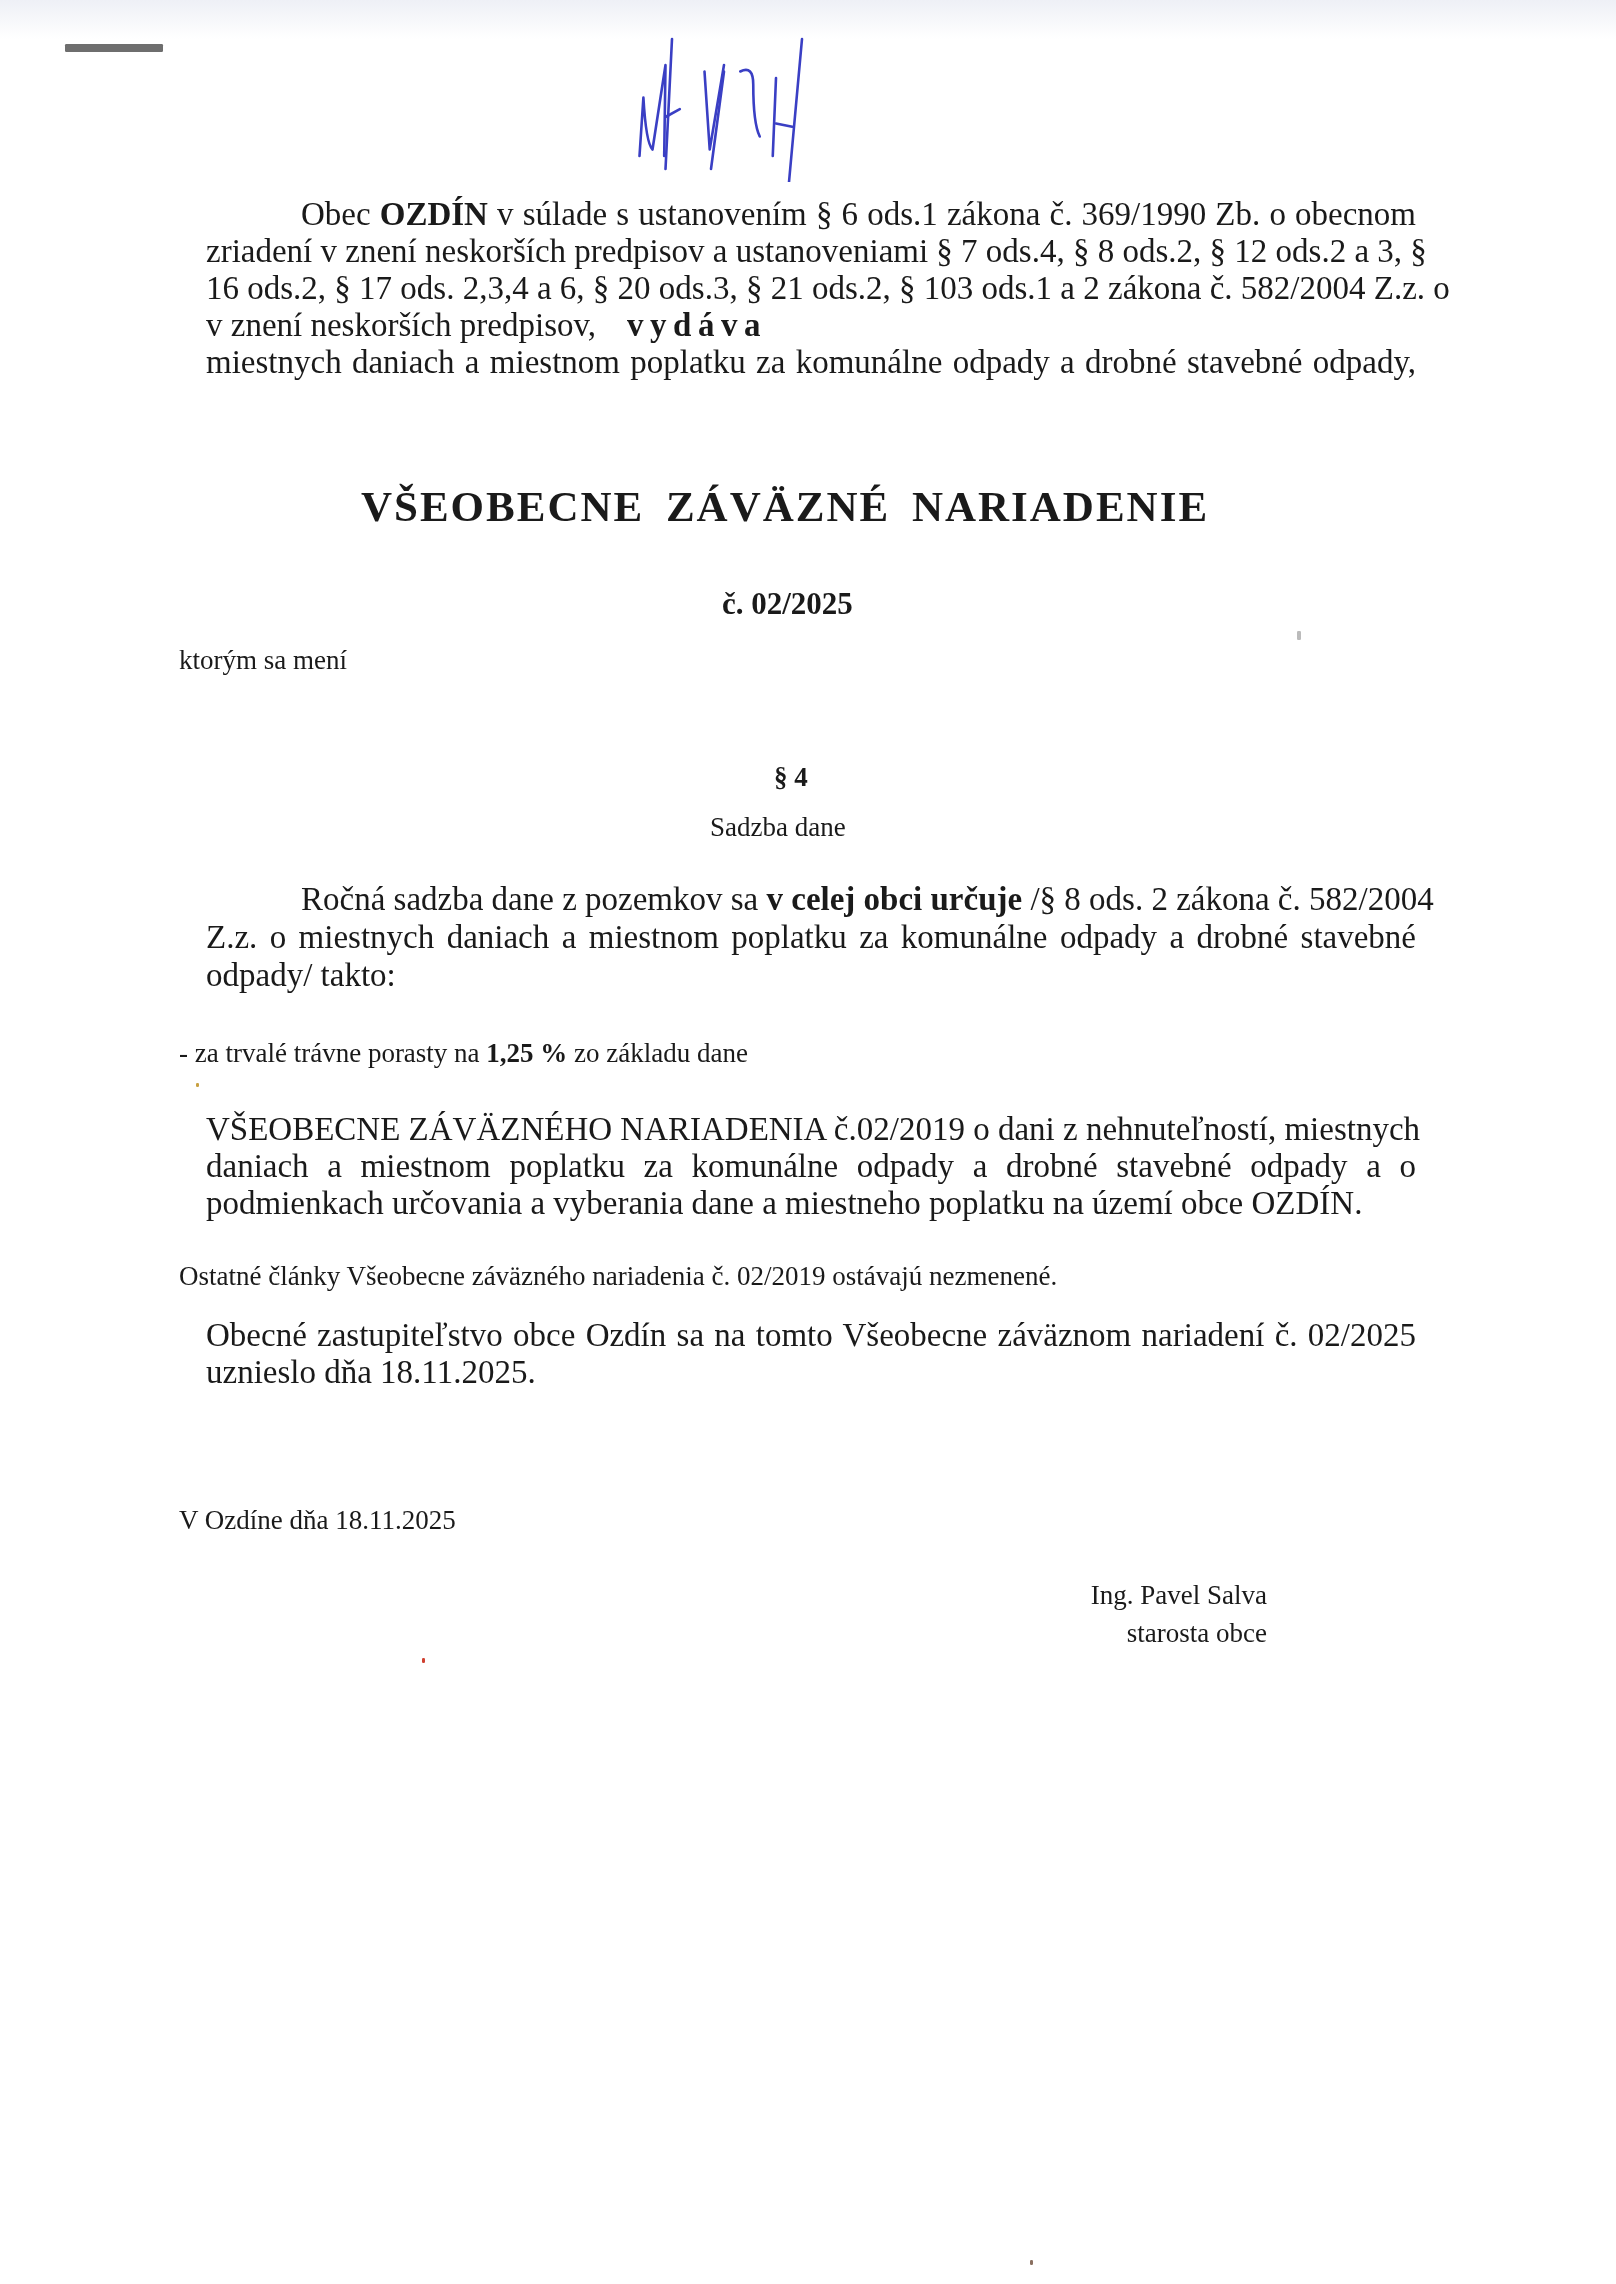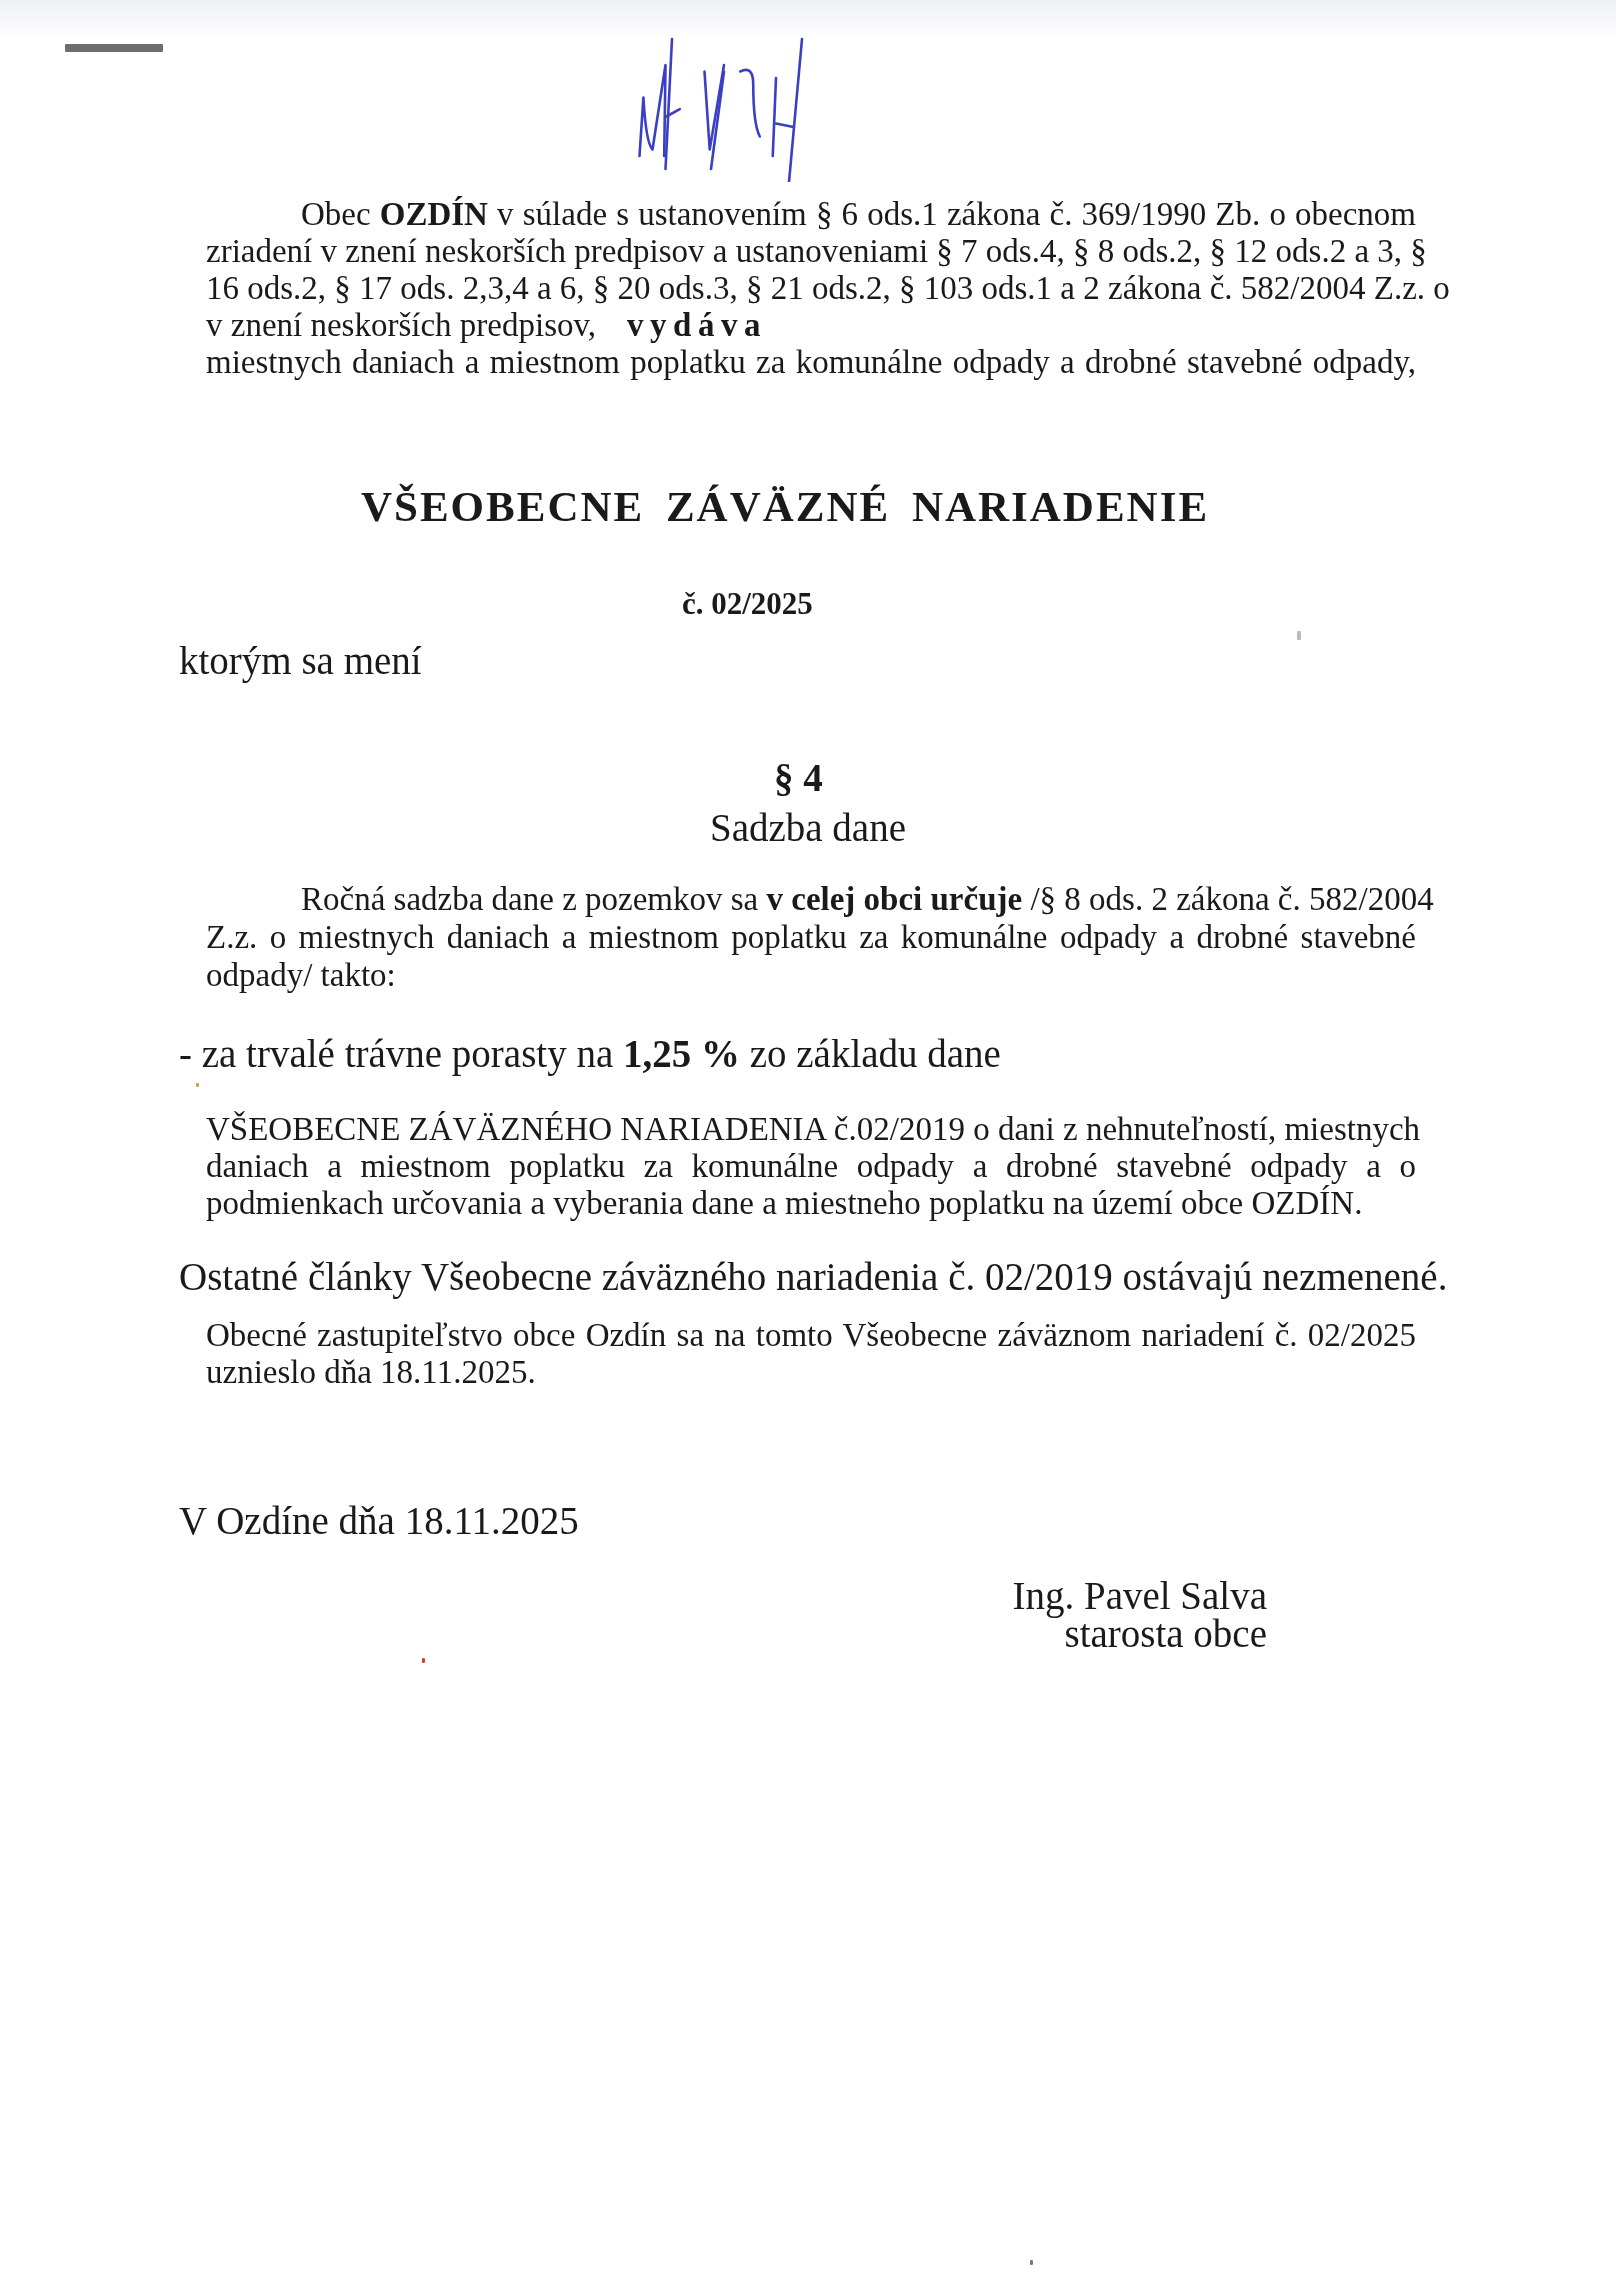--- a/index.html
+++ b/index.html
@@ -3,21 +3,21 @@
 <meta charset="utf-8">
 <style>
   html, body { margin:0; padding:0; background:#ffffff; }
   body { width:1617px; height:2284px; position:relative; overflow:hidden;
          font-family:"Liberation Serif","DejaVu Serif",serif; color:#1a1a1a; }
   .page { position:absolute; left:0; top:0; width:1617px; height:2284px; background:#fff; }
   .scan-shade { position:absolute; left:0; top:0; width:1617px; height:39px;
                 background:linear-gradient(#eef0f6, rgba(255,255,255,0)); }
   .dash { position:absolute; left:65px; top:44px; width:98px; height:7.8px; background:#555; border-radius:1.3px; opacity:.85; }
   .stamp { position:absolute; left:626px; top:26px; width:378px; height:156px; }
-  .txt { position:absolute; font-size:39px; line-height:37px; white-space:nowrap; }
+  .txt { position:absolute; font-size:27px; line-height:37px; white-space:nowrap; }
   .just { position:absolute; left:179px; width:1237px; font-size:33px; line-height:37px;
           text-align:justify; text-align-last:left; }
   .just .line { display:block; text-align:justify; text-align-last:justify; white-space:nowrap;margin-left:27px; }
   .just .line.last { text-align-last:left; }
   b { font-weight:bold; }
   .center { text-align:right; }
   .title { position:absolute; left:0; width:1617px; top:482px; text-align:center; font-size:43px;
            font-weight:bold; letter-spacing:2px; padding-right:47px; box-sizing:border-box; word-spacing:9px; }
   .spaced { letter-spacing:6.5px; }
   .speck { position:absolute; width:2.6px; height:5.2px; border-radius:1.3px; }
@@ -48,21 +48,21 @@
 
   <div class="just" style="top:196px;">
     <span class="line" style="padding-left:95px;"><span>Obec </span><b>OZDÍN</b><span> v súlade s ustanovením § 6 ods.1 zákona č. 369/1990 Zb. o obecnom</span></span>
     <span class="line">zriadení v znení neskorších predpisov a ustanoveniami § 7 ods.4, § 8 ods.2, § 12 ods.2 a 3, §</span>
     <span class="line">16 ods.2, § 17 ods. 2,3,4 a 6, § 20 ods.3, § 21 ods.2, § 103 ods.1 a 2 zákona č. 582/2004 Z.z. o</span>
     <span class="line last"><span>v znení neskorších predpisov,</span><b class="spaced" style="margin-left:31px;">vydáva</b></span>
     <span class="line">miestnych daniach a miestnom poplatku za komunálne odpady a drobné stavebné odpady,</span>
   </div>
 
   <div class="title">VŠEOBECNE ZÁVÄZNÉ NARIADENIE</div>
-  <div class="txt" style="left:682px; top:585px; font-weight:bold; font-size:31px;">č. 02/2025</div>
+  <div class="txt" style="left:722px; top:585px; font-weight:bold; font-size:31px;">č. 02/2025</div>
   <div class="txt" style="left:179px; top:642px;">ktorým sa mení</div>
 
   <div class="txt" style="left:774px; top:759px; font-weight:bold;">§ 4</div>
   <div class="txt" style="left:710px; top:809px; font-weight:normal;">Sadzba dane</div>
 
   <div class="just" style="top:880px; line-height:38px;">
     <span class="line" style="padding-left:95px;"><span>Ročná sadzba dane z pozemkov sa </span><b>v celej obci určuje</b><span> /§ 8 ods. 2 zákona č. 582/2004</span></span>
     <span class="line">Z.z. o miestnych daniach a miestnom poplatku za komunálne odpady a drobné stavebné</span>
     <span class="line last">odpady/ takto:</span>
   </div>

